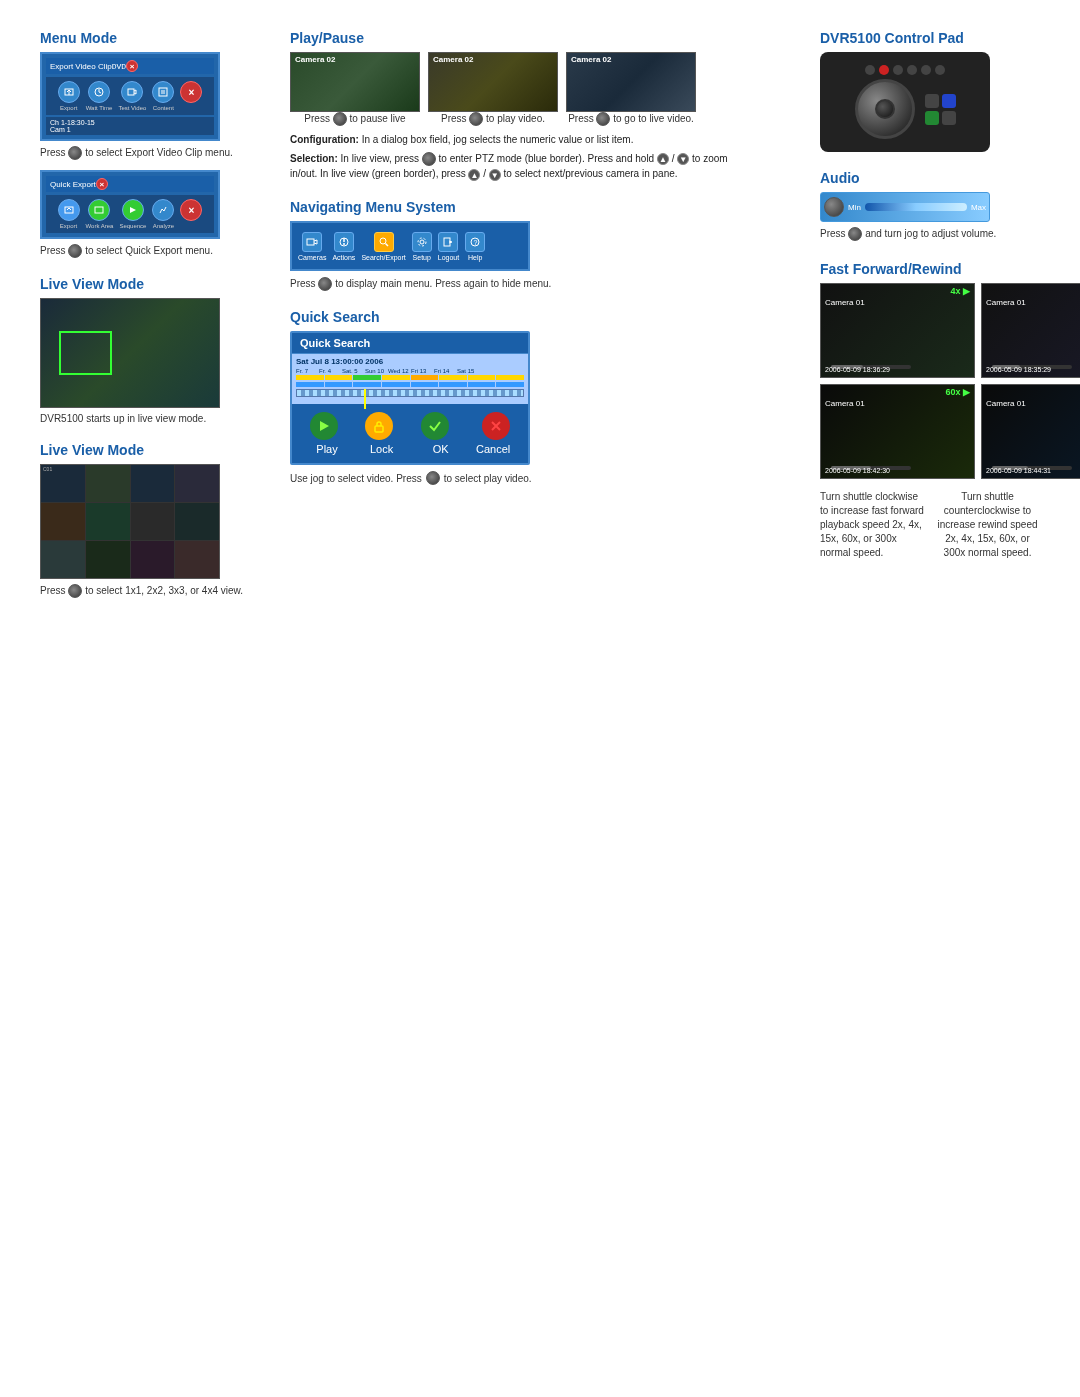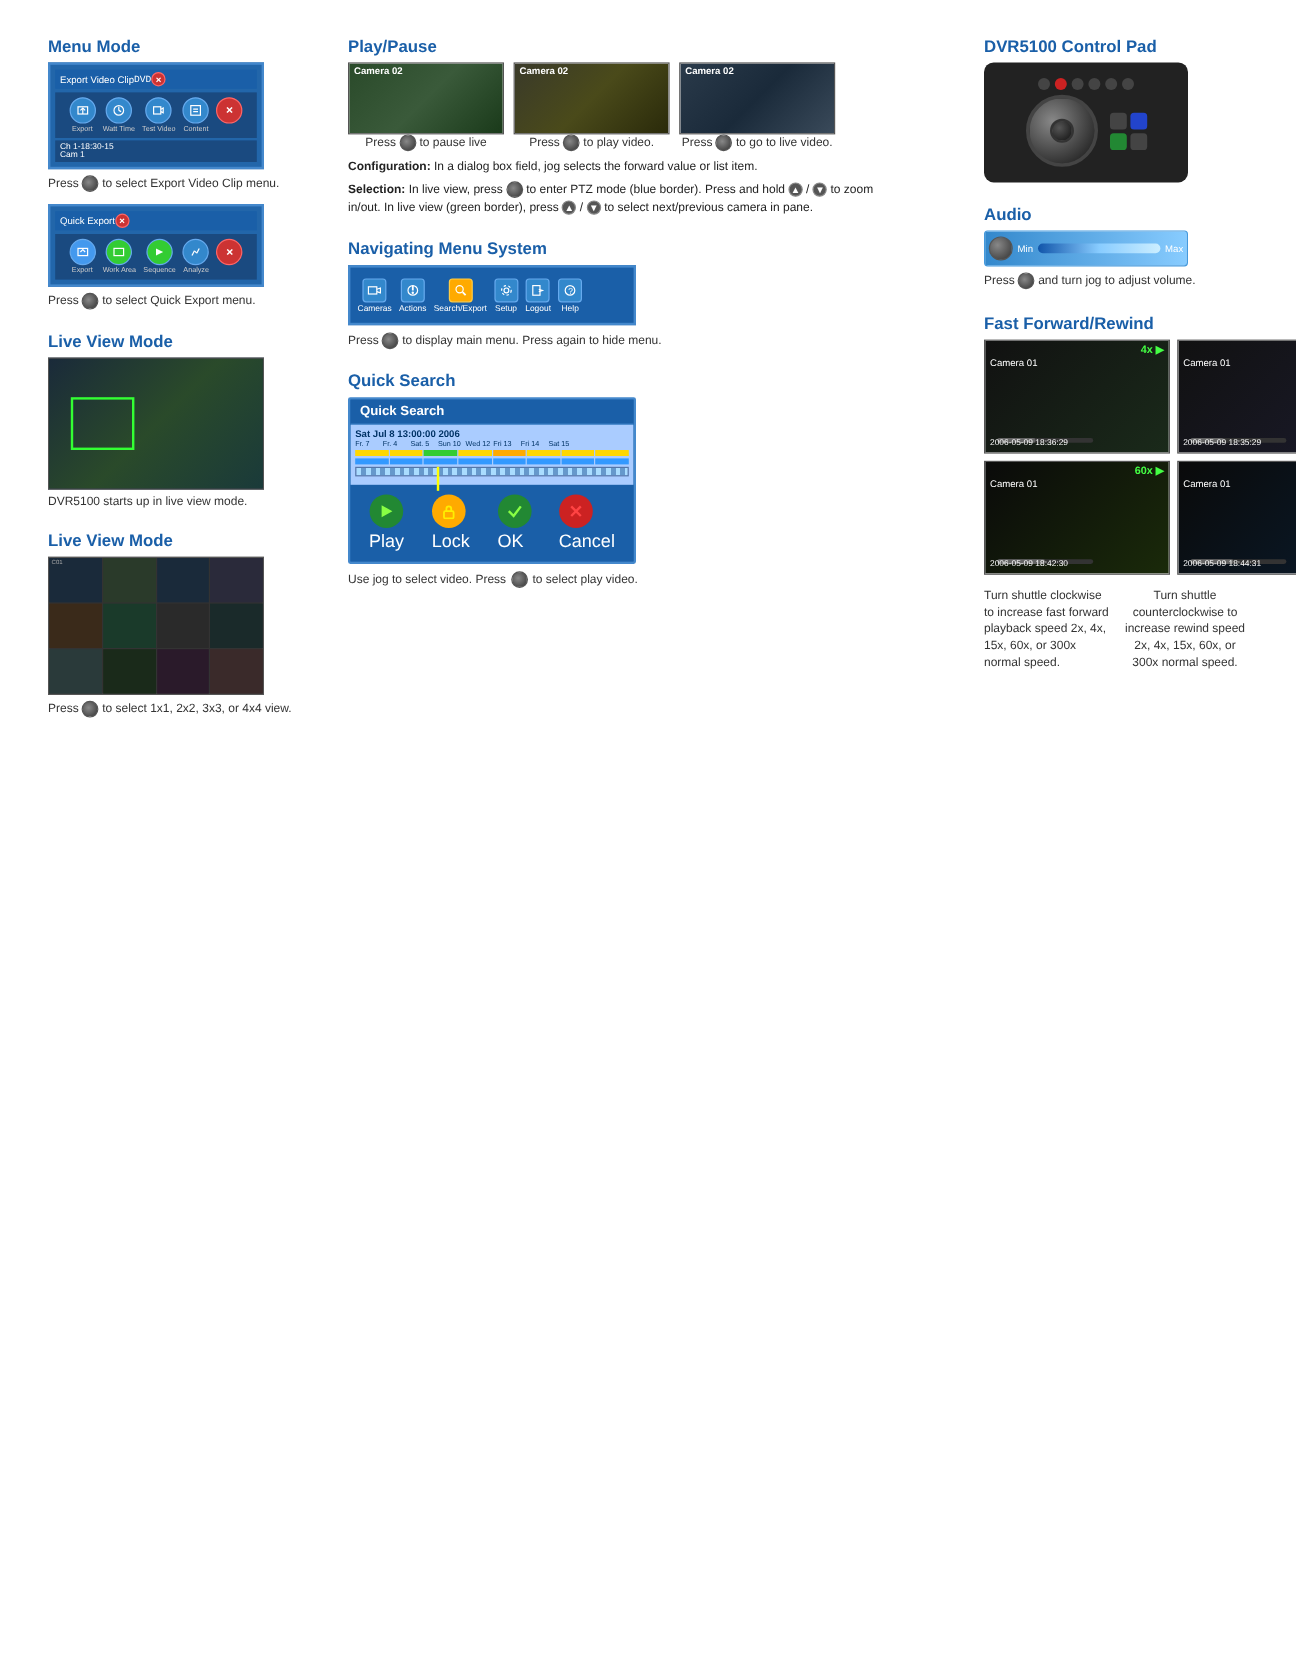--- a/index.html
+++ b/index.html
@@ -144,23 +144,23 @@
     }
     .qs-buttons {
       display: flex;
       background: #1a5fa8;
       padding: 8px 4px;
       justify-content: space-around;
     }
     .qs-btn {
       display: flex;
       flex-direction: column;
-      align-items: flex-start;
-      color: #fff;
-      font-size: 15px;
+      align-items: flex-end;
+      color: #fff;
+      font-size: 11px;
       gap: 3px;
     }
     .qs-btn-icon {
       width: 28px; height: 28px;
       border-radius: 50%;
       display: flex;
       align-items: center;
       justify-content: center;
       font-size: 14px;
     }
@@ -510,21 +510,21 @@
         </div>
         <div style="display:flex;flex-direction:column;align-items:center;">
           <div class="camera-thumb">
             <div class="camera-thumb-label">Camera 02</div>
             <div style="width:100%;height:100%;background:linear-gradient(135deg,#2a3a4a,#1a2a3a,#3a4a5a);"></div>
           </div>
           <div class="play-caption">Press <span class="jog-icon"></span> to go to live video.</div>
         </div>
       </div>
       <div style="margin-top:6px;font-size:10px;line-height:1.5;max-width:440px;">
-        <p><span class="bold-label">Configuration:</span> <span>In a dialog box field, jog selects the forward value or list item.</span></p>
+        <p><span class="bold-label">Configuration:</span> <span>In a dialog box field, jog selects the numeric value or list item.</span></p>
         <p style="margin-top:4px;">
           <span class="bold-label">Selection:</span>
           <span> In live view, press </span>
           <span class="jog-icon"></span>
           <span> to enter PTZ mode (blue border). Press and hold </span>
           <span style="display:inline-block;width:12px;height:12px;border-radius:50%;background:#555;border:1px solid #888;vertical-align:middle;font-size:8px;text-align:center;line-height:12px;color:#fff;">▲</span>
           <span> / </span>
           <span style="display:inline-block;width:12px;height:12px;border-radius:50%;background:#555;border:1px solid #888;vertical-align:middle;font-size:8px;text-align:center;line-height:12px;color:#fff;">▼</span>
           <span> to zoom in/out. In live view (green border), press </span>
           <span style="display:inline-block;width:12px;height:12px;border-radius:50%;background:#555;border:1px solid #888;vertical-align:middle;font-size:8px;text-align:center;line-height:12px;color:#fff;">▲</span>

